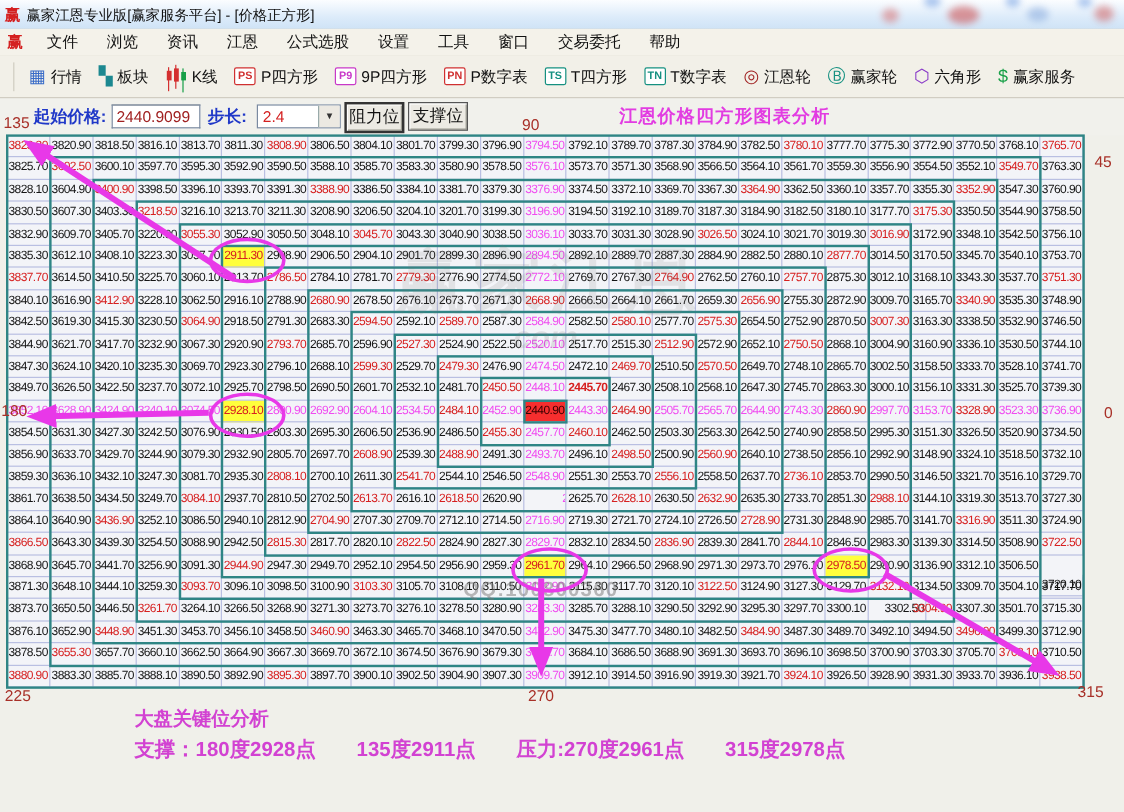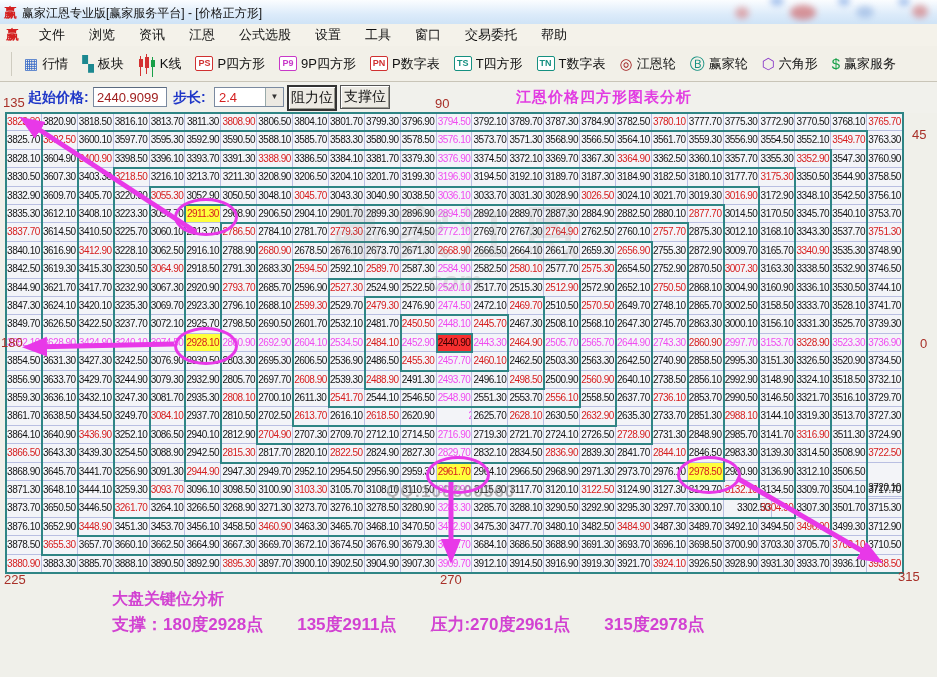--- a/index.html
+++ b/index.html
@@ -455,21 +455,21 @@
     <div class="cell" style="left: 107.64px; top: 202.4px;">3237.70</div>
     <div class="cell" style="left: 143.52px; top: 202.4px;">3072.10</div>
     <div class="cell" style="left: 179.4px; top: 202.4px;">2925.70</div>
     <div class="cell" style="left: 215.28px; top: 202.4px;">2798.50</div>
     <div class="cell" style="left: 251.16px; top: 202.4px;">2690.50</div>
     <div class="cell" style="left: 287.04px; top: 202.4px;">2601.70</div>
     <div class="cell" style="left: 322.92px; top: 202.4px;">2532.10</div>
     <div class="cell" style="left: 358.8px; top: 202.4px;">2481.70</div>
     <div class="cell red" style="left: 394.68px; top: 202.4px;">2450.50</div>
     <div class="cell mag" style="left: 430.56px; top: 202.4px;">2448.10</div>
-    <div class="cell red" style="left: 466.44px; top: 202.4px;">2445.70</div>
+    <div class="cell red" style="left: 466.44px; top: 202.4px; font-weight: bold;">2445.70</div>
     <div class="cell" style="left: 502.32px; top: 202.4px;">2467.30</div>
     <div class="cell" style="left: 538.2px; top: 202.4px;">2508.10</div>
     <div class="cell" style="left: 574.08px; top: 202.4px;">2568.10</div>
     <div class="cell" style="left: 609.96px; top: 202.4px;">2647.30</div>
     <div class="cell" style="left: 645.84px; top: 202.4px;">2745.70</div>
     <div class="cell" style="left: 681.72px; top: 202.4px;">2863.30</div>
     <div class="cell" style="left: 717.6px; top: 202.4px;">3000.10</div>
     <div class="cell" style="left: 753.48px; top: 202.4px;">3156.10</div>
     <div class="cell" style="left: 789.36px; top: 202.4px;">3331.30</div>
     <div class="cell" style="left: 825.24px; top: 202.4px;">3525.70</div>

